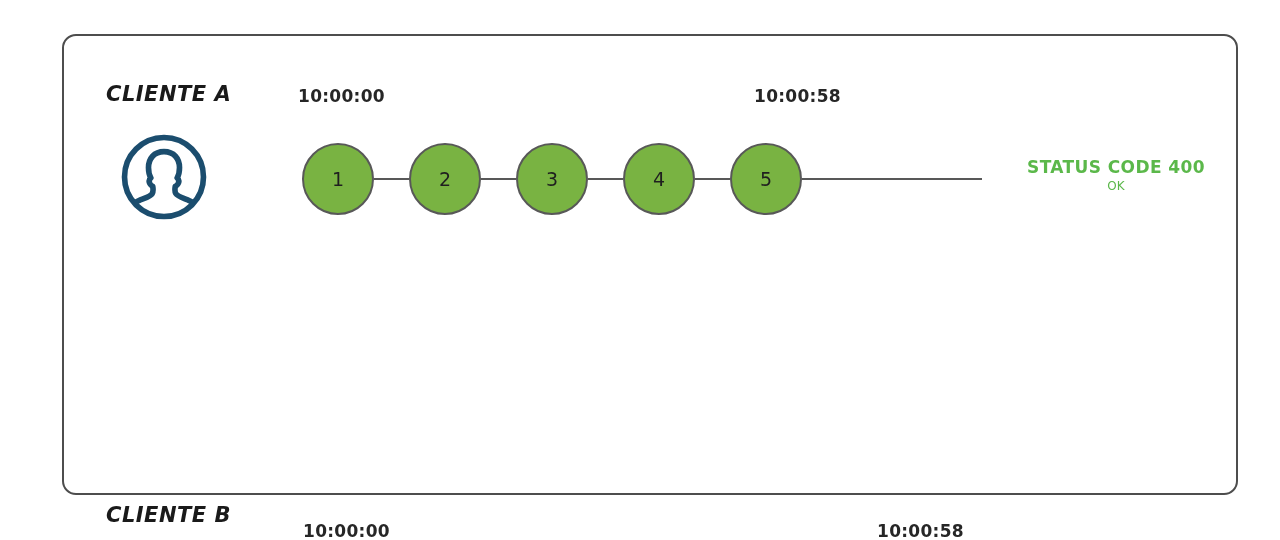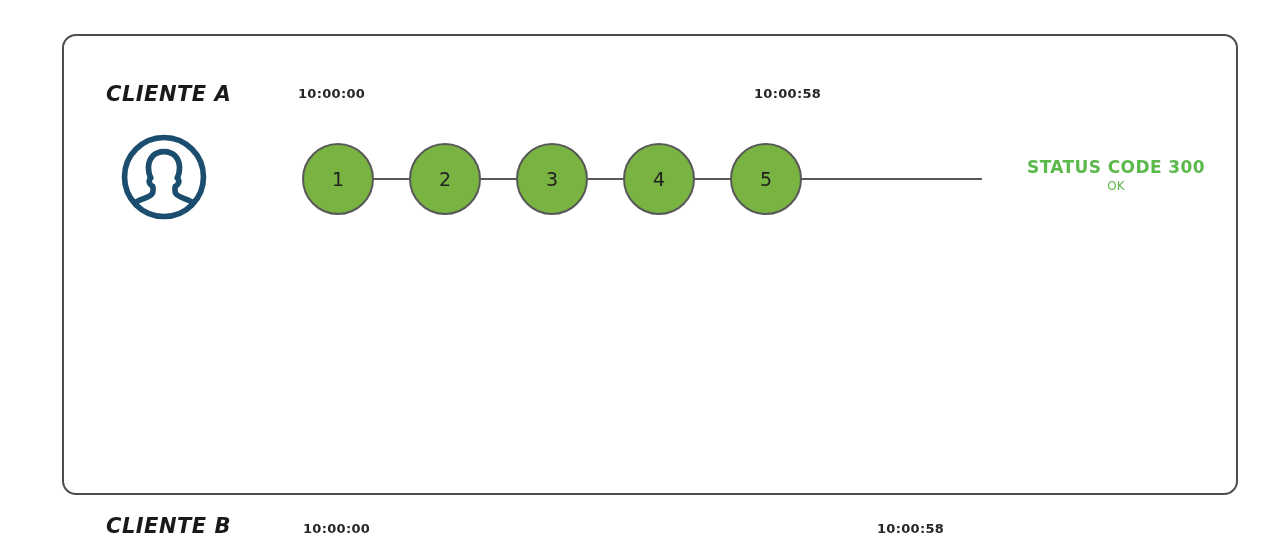--- a/index.html
+++ b/index.html
@@ -53,36 +53,36 @@
     left: 106px;
     font-family: "DejaVu Sans", sans-serif;
     font-size: 21px;
     font-style: italic;
     font-weight: 600;
     letter-spacing: 0.5px;
     color: #1a1a1a;
     white-space: nowrap;
   }
   .row-a .client-label { top: 82px; }
-  .row-b .client-label { top: 296px; }
+  .row-b .client-label { top: 285px; }
 
   
   .avatar {
     position: absolute;
     left: 117px;
     width: 94px;
     height: 94px;
   }
   .row-a .avatar { top: 130px; }
 
   
   .timestamp {
     position: absolute;
     font-family: "DejaVu Sans", sans-serif;
-    font-size: 13px;
+    font-size: 17px;
     font-weight: 700;
     color: #262626;
     letter-spacing: 0.3px;
     white-space: nowrap;
   }
   .ts-a-start { left: 298px; top: 86px; }
   .ts-a-end   { left: 754px; top: 86px; }
   .ts-b-start { left: 303px; top: 303px; }
   .ts-b-end   { left: 877px; top: 303px; }
 
@@ -200,21 +200,21 @@
       <div class="connector"></div>
       <div class="node ok">3</div>
       <div class="connector"></div>
       <div class="node ok">4</div>
       <div class="connector"></div>
       <div class="node ok">5</div>
       <div class="tail"></div>
     </div>
 
     <div class="status status-a">
-      <span class="code">STATUS CODE 300</span>
+      <span class="code">STATUS CODE 400</span>
       <span class="msg">OK</span>
     </div>
   </div>
 
   <div class="row row-b">
 
     <div class="client-label">CLIENTE B</div>
 
     <div class="timestamp ts-b-start">10:00:00</div>
 

